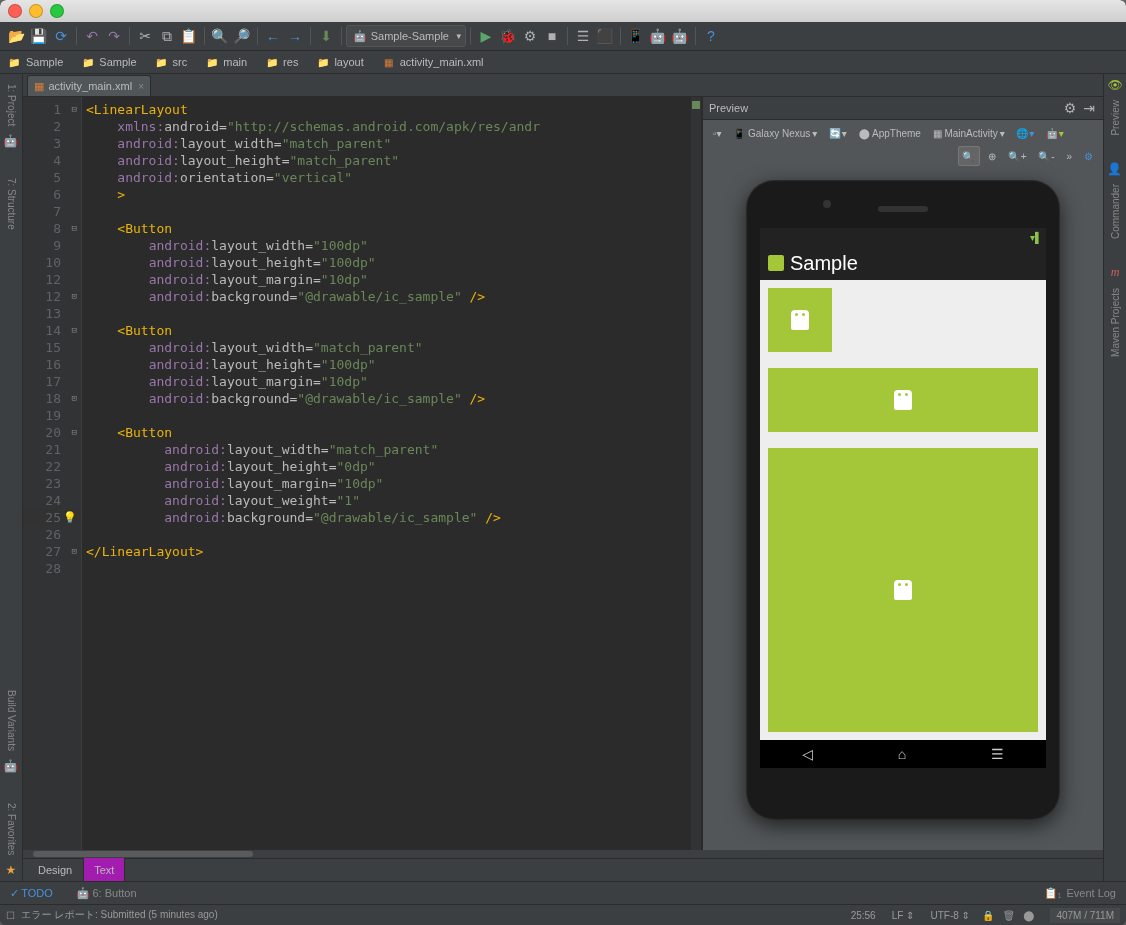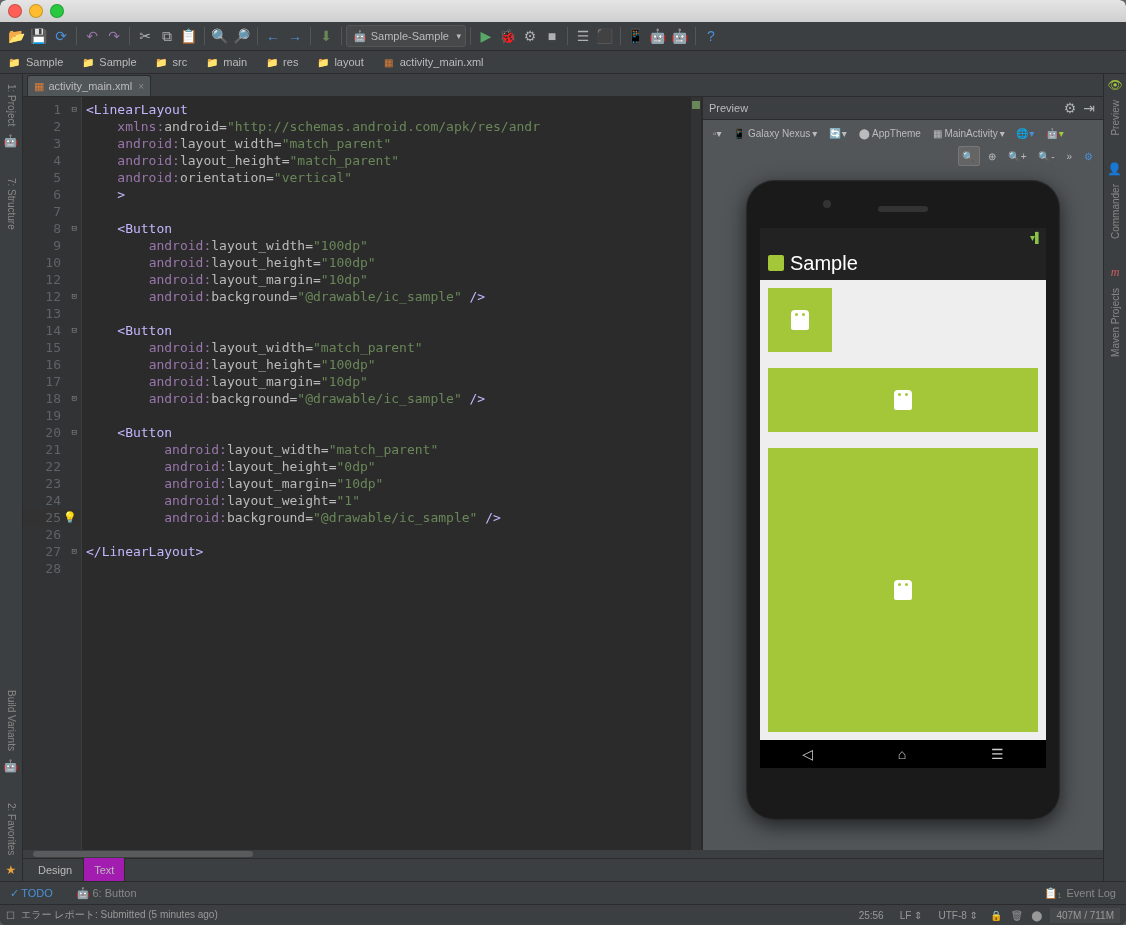--- a/index.html
+++ b/index.html
@@ -28,21 +28,21 @@
 .tabstrip{height:22px;background:#3c3f41;display:flex;align-items:flex-end;padding-left:4px;border-bottom:1px solid #2b2b2b}
 .tab{height:20px;background:#515658;border:1px solid #2b2b2b;border-bottom:none;padding:0 6px;display:flex;align-items:center;font-size:11px;color:#bbb;border-radius:3px 3px 0 0}
 .tab .close{margin-left:6px;color:#888;font-size:10px}
 .editor-row{flex:1;display:flex;min-height:0}
 .editor{flex:1;display:flex;background:#2b2b2b;min-width:0;position:relative;border-right:1.5px solid #2b2b2b}
 .gutter{width:58px;background:#313335;color:#606366;font-family:Menlo,Consolas,monospace;font-size:13px;line-height:17px;padding:4px 0;text-align:right;border-right:1px solid #3c3f41}
 .gutter .ln{padding-right:20px;position:relative}
 .fold{position:absolute;right:4px;color:#888;font-size:9px}
 .bulb{position:absolute;right:4px;color:#f0c040;font-size:11px}
 .code{flex:1;overflow:auto;font-family:Menlo,Consolas,monospace;font-size:13px;line-height:17px;padding:4px 0 4px 4px;color:#a9b7c6;white-space:pre}
-.tag{color:#c4b5fd}.attr{color:#bababa}.str{color:#6a8759}.ns{color:#9876aa}
+.tag{color:#eab308}.attr{color:#bababa}.str{color:#6a8759}.ns{color:#9876aa}
 .errstrip{width:10px;background:#313335;position:relative}
 .errstrip .ok{position:absolute;top:4px;left:1px;width:8px;height:8px;background:#6a8759}
 .design-tabs{height:22px;background:#3c3f41;display:flex;align-items:center;padding-left:4px;border-top:1px solid #2b2b2b}
 .dtab{height:18px;padding:9px 10px;display:flex;align-items:center;font-size:11px;color:#bbb;border:1px solid transparent;border-radius:2px}
 .dtab.active{background:#a21caf;border-color:#2b2b2b}
 .preview{width:400px;background:#525658;display:flex;flex-direction:column;border-left:1.5px solid #2b2b2b}
 .preview-head{height:22px;background:#3c3f41;display:flex;align-items:center;padding:0 6px;font-size:11px;color:#bbb;justify-content:space-between;border-bottom:1px solid #2b2b2b}
 .preview-tools{padding:4px 6px;display:flex;flex-wrap:wrap;gap:4px;align-items:center;font-size:10px;color:#bbb}
 .pvbtn{height:18px;padding:0 4px;display:flex;align-items:center;gap:2px;cursor:pointer;border-radius:2px}
 .preview-body{flex:1;display:flex;align-items:flex-start;justify-content:center;padding-top:10px}
@@ -349,15 +349,15 @@
   <div class="statusbar2">
     <span style="margin-right:6px">☐</span>
     <span>エラー レポート: Submitted (5 minutes ago)</span>
     <div class="spacer"></div>
     <span style="padding:0 8px">25:56</span>
     <span style="padding:0 8px"><span>LF</span> ⇕</span>
     <span style="padding:0 8px"><span>UTF-8</span> ⇕</span>
     <span style="padding:0 4px">🔒</span>
     <span style="padding:0 4px">🗑</span>
     <span style="padding:0 4px">⬤</span>
-    <span style="padding:2px 6px;background:#45494a;margin-left:4px">407M / 711M</span>
+    <span style="padding:2px 6px;background:#45494a;margin-left:12px">407M / 711M</span>
   </div>
 </div>
 
 </body></html>

